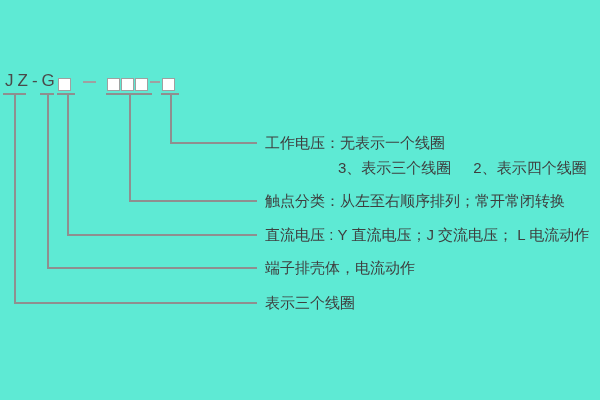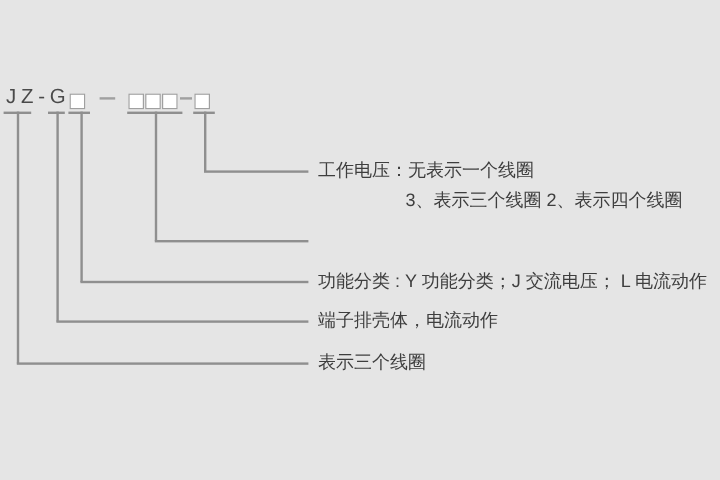--- a/index.html
+++ b/index.html
@@ -1,19 +1,19 @@
 <!DOCTYPE html>
 <html style="--line: #8f8f8f; --box-border: #a0a0a0; --text: #3e3e3e; --code-text: #4a4a4a;"><head>
 <meta charset="utf-8">
 <style>
   html,body{margin:0;padding:0;background:#fff;}
   .canvas{
     position:relative;
     width:600px;height:400px;
-    background:#e5e5e5;
+    background:#5eead4;
     overflow:hidden;
     font-family:"Liberation Sans","DejaVu Sans",sans-serif;
   }
   
   .code-letters{
     position:absolute;left:5px;top:72px;
     font-size:17px;letter-spacing:4px;
     color:var(--code-text,#4a4a4a);
     line-height:18px;white-space:nowrap;
   }
@@ -44,21 +44,21 @@
   }
   
   .label{
     position:absolute;
     font-size:15px;line-height:16px;
     color:var(--text,#3e3e3e);
     white-space:nowrap;
   }
   .label-row{display:flex;}
   .gap22{gap:22px;}
-  .gap12{gap:4px;align-items:flex-end;}
+  .gap12{gap:22px;align-items:flex-end;}
 </style>
 </head>
 <body>
 
 <div class="canvas">
 
   <span class="code-letters">JZ-G</span>
 
   <div class="ph-box" style="left:58px"></div>
   <div class="dash" style="left:83px;width:13px"></div>
@@ -87,17 +87,18 @@
   <div class="hline" style="left:14px;top:302px;width:243px"></div>
 
   <div class="label label-row gap22" style="left:265px;top:135px">
     <span>工作电压：无表示一个线圈</span>
   </div>
   <div class="label label-row gap12" style="left:338px;top:160px">
     <span>3、表示三个线圈</span>
     <span>2、表示四个线圈</span>
   </div>
 
-  <div class="label" style="left:265px;top:227px">功能分类 : Y 功能分类；J 交流电压； L 电流动作</div>
+  <div class="label" style="left:265px;top:193px">触点分类：从左至右顺序排列；常开常闭转换</div>
+  <div class="label" style="left:265px;top:227px">直流电压 : Y 直流电压；J 交流电压； L 电流动作</div>
   <div class="label" style="left:265px;top:260px">端子排壳体，电流动作</div>
   <div class="label" style="left:265px;top:295px">表示三个线圈</div>
 
 </div>
 
 </body></html>

